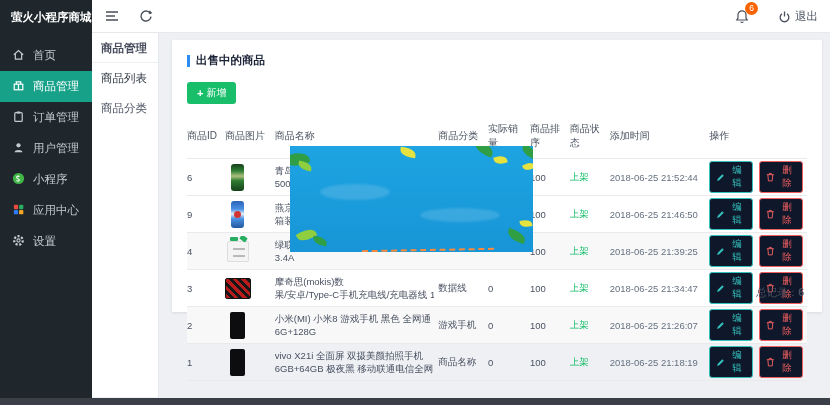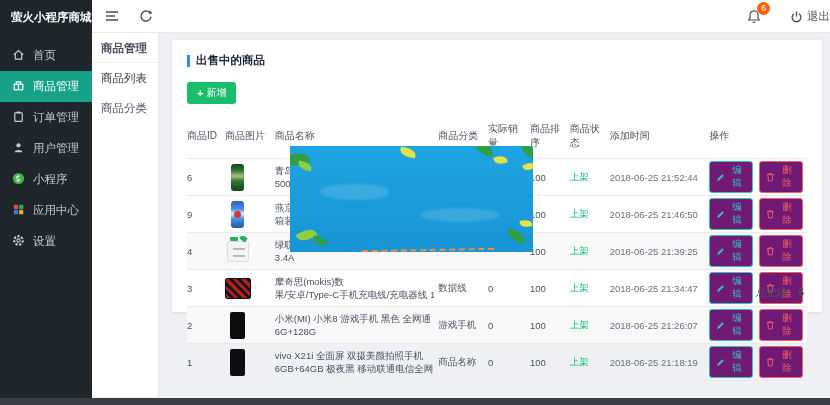--- a/index.html
+++ b/index.html
@@ -17,21 +17,21 @@
   .side-item { height:31px; display:flex; align-items:center; gap:8px; padding-left:12px; color:#c3cbd0; font-size:11.5px; cursor:pointer; }
   .side-item svg { flex:0 0 auto; }
   .side-item.active { background:#18a189; color:#fff; }
   
   .topbar { position:absolute; left:92px; top:0; width:738px; height:33px; background:#fff; border-bottom:1px solid #e8e8e8; display:flex; align-items:center; z-index:3; }
   .tb-icon { display:inline-flex; align-items:center; justify-content:center; width:24px; height:24px; color:#4a5058; cursor:pointer; }
   .collapse-btn { margin-left:8px; }
   .refresh-btn { margin-left:10px; }
   .bell-wrap { margin-left:auto; position:relative; width:24px; height:24px; display:flex; align-items:center; justify-content:center; color:#4a5058; cursor:pointer; }
   .badge { position:absolute; top:-2px; right:-4px; min-width:13px; height:13px; border-radius:7px; background:#fa6400; color:#fff; font-size:8.5px; line-height:13px; text-align:center; padding:0 2px; }
-  .logout { display:flex; align-items:center; gap:4px; margin-left:24px; margin-right:0; font-size:11.5px; color:#495060; cursor:pointer; }
+  .logout { display:flex; align-items:center; gap:4px; margin-left:24px; margin-right:12px; font-size:11.5px; color:#495060; cursor:pointer; }
   
   .submenu { position:absolute; left:92px; top:33px; width:67px; height:364px; background:#fff; border-right:1px solid #e4e7ec; z-index:2; }
   .submenu-header { height:30px; line-height:30px; padding-left:9px; font-size:11.5px; font-weight:bold; color:#464c5b; border-bottom:1px solid #eef0f3; }
   .submenu-item { height:30px; line-height:30px; padding-left:9px; font-size:11.5px; color:#495060; cursor:pointer; }
   .submenu-item.active { background:#fff; color:#2b3340; }
   
   .page { position:absolute; left:160px; top:33px; width:670px; height:280px; background:#eef0f4; }
   .card { position:absolute; left:12px; top:7px; right:8px; bottom:1px; background:#fff; box-shadow:0 1px 3px rgba(0,0,0,.09); padding:13px 15px; }
   .section-title { display:flex; align-items:center; gap:6px; }
   .title-marker { width:3px; height:12px; background:#2d8cf0; }
@@ -43,21 +43,21 @@
   .thead { display:flex; align-items:center; padding:6px 0 8px; border-bottom:1px solid #e9eaec; color:#4b5260; font-size:10px; }
   .trow { display:flex; align-items:center; border-bottom:1px solid #e9eaec; min-height:37px; padding:2px 0; }
   .trow.striped { background:#f8f8f9; }
   .c-id{width:38px;} .c-img{width:50px;} .c-name{width:164px;} .c-cat{width:50px;}
   .c-sales{width:42px;} .c-sort{width:40px;} .c-status{width:40px;} .c-date{width:100px;} .c-ops{width:98px;}
   .cell { padding-right:4px; overflow:hidden; }
   .name-line { line-height:13px; white-space:nowrap; overflow:hidden; }
   .status-up { color:#19be6b; }
   .date { color:#657180; white-space:nowrap; }
   .ops { display:flex; gap:6px; }
-  .btn-edit,.btn-del { display:inline-flex; align-items:center; gap:3px; background:#701a75; border-radius:3px; padding:2px 6px; font-size:9.5px; cursor:pointer; }
+  .btn-edit,.btn-del { display:inline-flex; align-items:center; gap:3px; background:#0f172a; border-radius:3px; padding:2px 6px; font-size:9.5px; cursor:pointer; }
   .btn-edit { border:1px solid #35c2bd; color:#35c2bd; }
   .btn-del  { border:1px solid #f06060; color:#f06060; }
   
   .thumb { width:26px; height:30px; display:flex; align-items:center; justify-content:center; position:relative; }
   .t-can { width:13px; height:27px; border-radius:3px; }
   .t-can.green { background:linear-gradient(180deg,#163f1b 0%,#2f7d33 25%,#aebf7e 45%,#2f7d33 62%,#14401a 100%); }
   .t-can.blue  { background:linear-gradient(180deg,#2a63b8 0%,#4a90e2 30%,#e8eef5 48%,#4a90e2 66%,#24589f 100%); }
   .t-can.blue::after { content:""; position:absolute; left:50%; top:12px; width:7px; height:7px; margin-left:-3.5px; border-radius:50%; background:#d23333; }
   .t-charger { width:22px; height:21px; background:#f4f4f4; border:1px solid #ddd; border-radius:2px; position:relative; }
   .t-charger::before { content:""; position:absolute; left:2px; top:-5px; width:8px; height:4px; background:#27ae60; border-radius:1px; }

